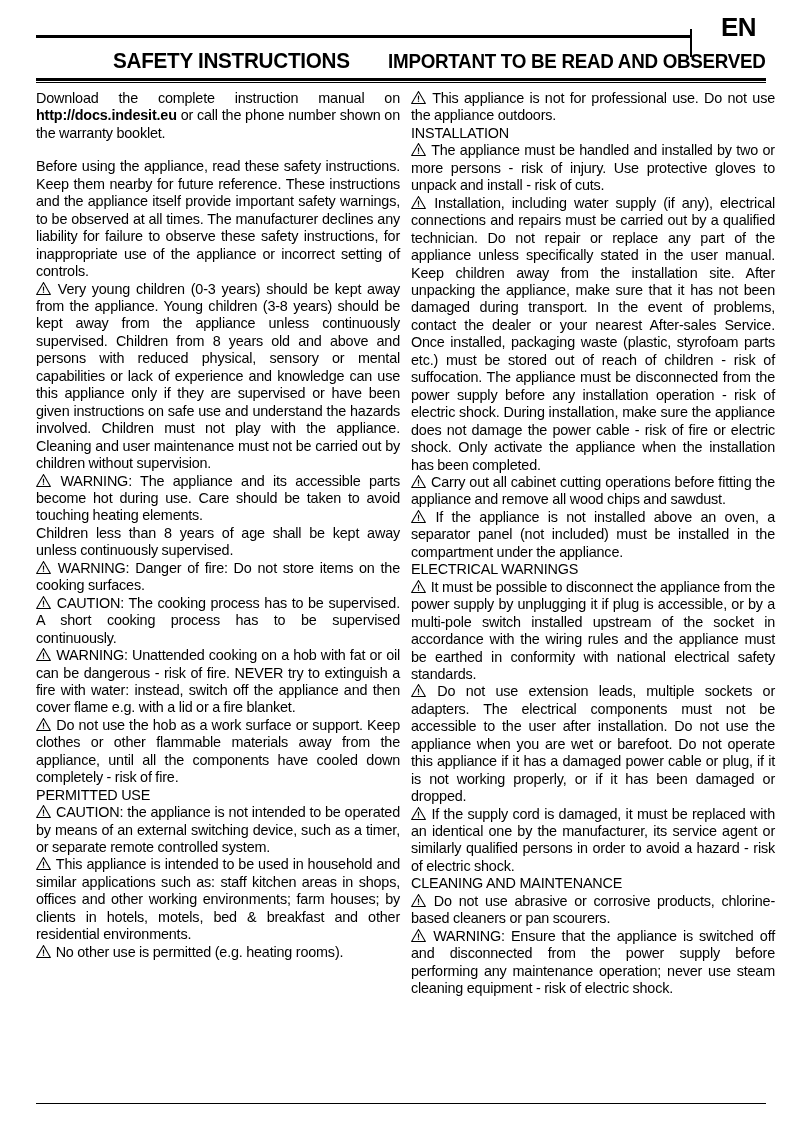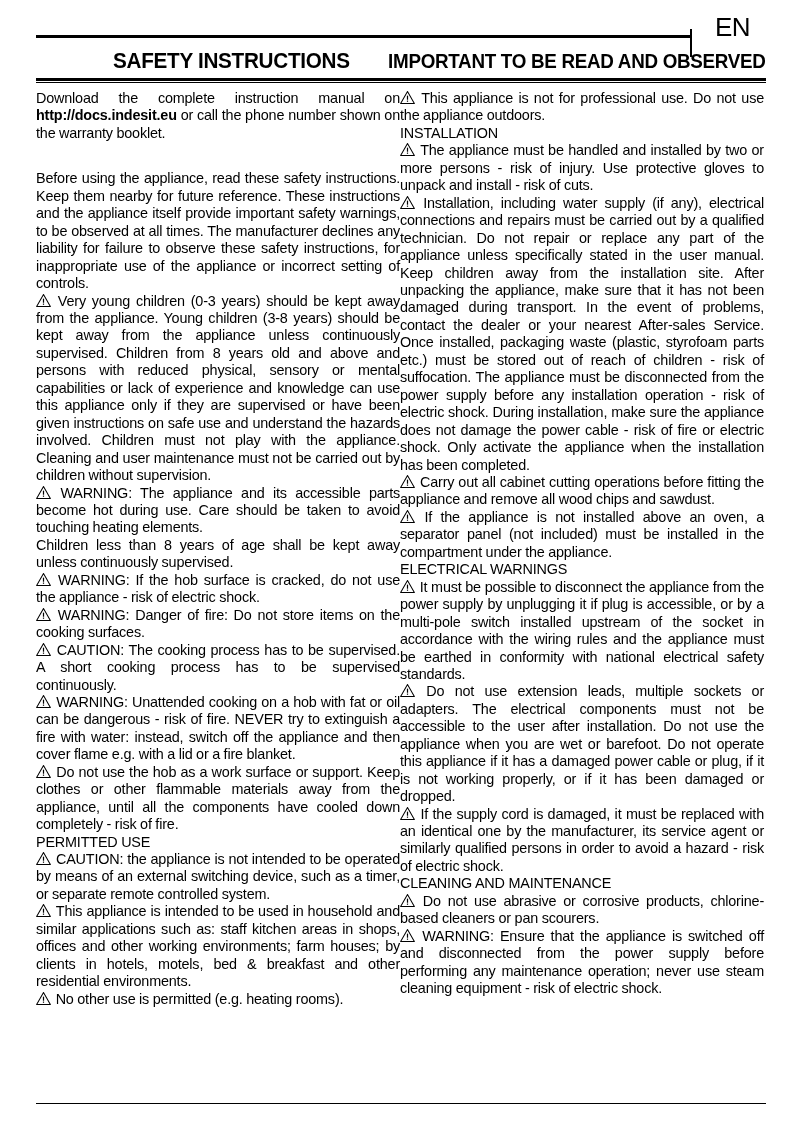--- a/index.html
+++ b/index.html
@@ -44,24 +44,24 @@
   .header-tick {
     position: absolute;
     right: 74px;
     top: 3px;
     width: 2px;
     height: 28px;
     background: #000;
   }
   .lang-code {
     position: absolute;
-    right: 16px;
+    right: 10px;
     top: -12px;
     font-size: 26px;
-    font-weight: normal;
+    font-weight: bold;
     letter-spacing: -0.5px;
     line-height: 1;
     font-family: "Liberation Sans", sans-serif;
   }
   .titles {
     display: flex;
     justify-content: flex-end;
     align-items: baseline;
     margin-top: 2px;
   }
@@ -82,37 +82,38 @@
   .double-rule {
     margin-top: 4px;
     border-top: 3px solid #000;
     border-bottom: 1px solid #000;
     height: 5px;
   }
 
   
   .columns {
     display: flex;
+    gap: 11px;
     margin-top: 7px;
   }
   .col {
     width: 364px;
     flex: 0 0 364px;
   }
   .col p {
     margin: 0;
     font-size: 14.4px;
     line-height: 17.45px;
     text-align: justify;
     text-justify: inter-word;
     letter-spacing: -0.18px;
     word-spacing: -0.2px;
     hyphens: none;
   }
-  .col p.gap { margin-top: 28px; }
+  .col p.gap { margin-top: 16px; }
   .section-head {
     font-weight: normal;
     font-size: 14.2px;
     line-height: 17.45px;
     letter-spacing: -0.1px;
     margin: 0;
     text-align: left;
   }
   b.url { font-weight: bold; }
 
@@ -167,25 +168,20 @@
         <p><span class="warn"><svg viewBox="0 0 16 14" width="15" height="13" aria-hidden="true">
               <path d="M8 0.6 L15.4 13.4 L0.6 13.4 Z" fill="none" stroke="#000" stroke-width="1.1" stroke-linejoin="round"></path>
               <rect x="7.35" y="5.0" width="1.3" height="4.4" fill="#000"></rect>
               <rect x="7.35" y="10.3" width="1.3" height="1.3" fill="#000"></rect>
             </svg></span> <span>WARNING: The appliance and its accessible parts become hot during use. Care should be taken to avoid touching heating elements.</span></p>
         <p><span>Children less than 8 years of age shall be kept away unless continuously supervised.</span></p>
         <p><span class="warn"><svg viewBox="0 0 16 14" width="15" height="13" aria-hidden="true">
               <path d="M8 0.6 L15.4 13.4 L0.6 13.4 Z" fill="none" stroke="#000" stroke-width="1.1" stroke-linejoin="round"></path>
               <rect x="7.35" y="5.0" width="1.3" height="4.4" fill="#000"></rect>
               <rect x="7.35" y="10.3" width="1.3" height="1.3" fill="#000"></rect>
-            </svg></span> <span>WARNING: If the hob surface is cracked, do not use the appliance - risk of electric shock.</span></p>
-        <p><span class="warn"><svg viewBox="0 0 16 14" width="15" height="13" aria-hidden="true">
-              <path d="M8 0.6 L15.4 13.4 L0.6 13.4 Z" fill="none" stroke="#000" stroke-width="1.1" stroke-linejoin="round"></path>
-              <rect x="7.35" y="5.0" width="1.3" height="4.4" fill="#000"></rect>
-              <rect x="7.35" y="10.3" width="1.3" height="1.3" fill="#000"></rect>
             </svg></span> <span>WARNING: Danger of fire: Do not store items on the cooking surfaces.</span></p>
         <p><span class="warn"><svg viewBox="0 0 16 14" width="15" height="13" aria-hidden="true">
               <path d="M8 0.6 L15.4 13.4 L0.6 13.4 Z" fill="none" stroke="#000" stroke-width="1.1" stroke-linejoin="round"></path>
               <rect x="7.35" y="5.0" width="1.3" height="4.4" fill="#000"></rect>
               <rect x="7.35" y="10.3" width="1.3" height="1.3" fill="#000"></rect>
             </svg></span> <span>CAUTION: The cooking process has to be supervised. A short cooking process has to be supervised continuously.</span></p>
         <p><span class="warn"><svg viewBox="0 0 16 14" width="15" height="13" aria-hidden="true">
               <path d="M8 0.6 L15.4 13.4 L0.6 13.4 Z" fill="none" stroke="#000" stroke-width="1.1" stroke-linejoin="round"></path>
               <rect x="7.35" y="5.0" width="1.3" height="4.4" fill="#000"></rect>
               <rect x="7.35" y="10.3" width="1.3" height="1.3" fill="#000"></rect>

